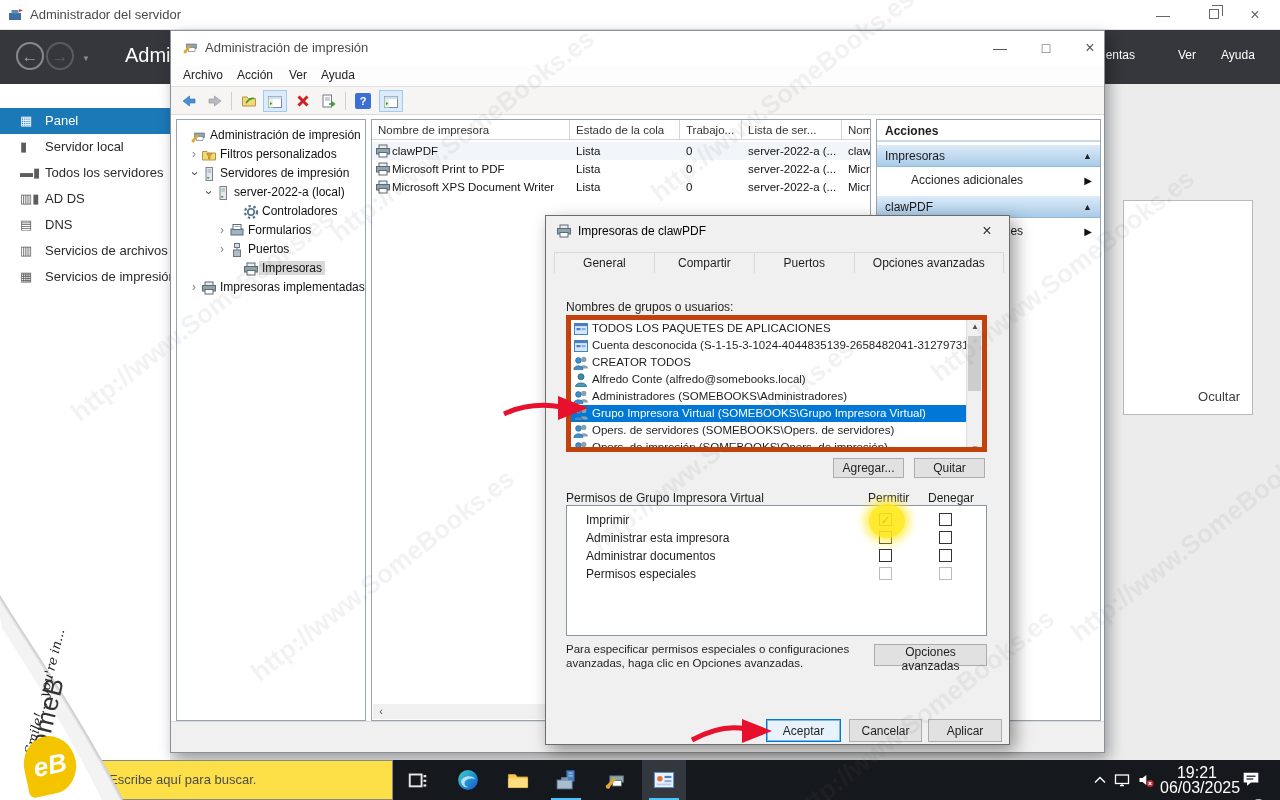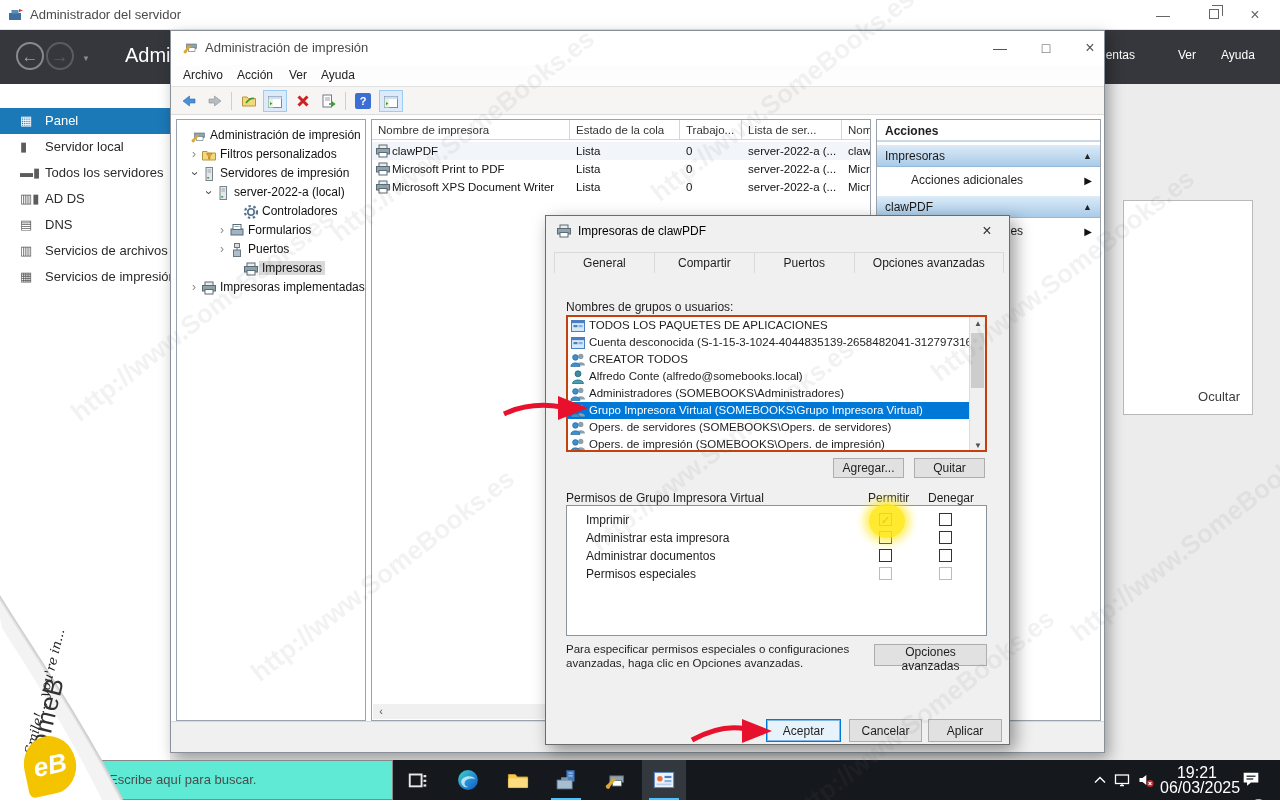--- a/index.html
+++ b/index.html
@@ -62,21 +62,21 @@
 
   
   .dlg{left:545px;top:215px;width:465px;height:530px;background:#f0f0f0;border:1px solid #6c6c6c;box-shadow:5px 6px 16px rgba(0,0,0,.4);z-index:5}
   .dlg-title{left:32px;top:8px;font-size:12px;color:#000}
   .dlg-close{right:8px;top:4px;width:28px;height:22px;text-align:center;line-height:22px;font-size:16px;color:#333}
   .tabs{left:8px;width:449px;height:21px;display:flex}
   .tab{flex:1;border:1px solid #d9d9d9;border-bottom:none;background:#f0f0f0;text-align:center;line-height:20px;font-size:12px;color:#1e1e1e;margin-right:-1px;white-space:nowrap;overflow:hidden}
   .tabs.r2 .tab{border-bottom:1px solid #d9d9d9}
   .tab.active{background:#fff;position:relative;z-index:2;margin-top:-2px;height:24px;line-height:24px;border:1px solid #b8b8b8;border-bottom:1px solid #fff}
   .grp-label{left:20px;top:84px;font-size:12px}
-  .grp-list{left:20px;top:99px;width:421px;height:137px;background:#fff;border:2px solid #c2410c;overflow:hidden}
+  .grp-list{left:20px;top:99px;width:421px;height:137px;background:#fff;border:5px solid #c2410c;overflow:hidden}
   .grow{position:relative;height:17px;line-height:17px;white-space:nowrap;overflow:hidden;font-size:11.5px;padding-left:2px}
   .grow.sel{background:#0078d7;color:#fff}
   .grow svg{margin-right:3px}
   .vscroll{position:absolute;right:0;top:0;width:16px;height:135px;background:#f0f0f0;border-left:1px solid #dcdcdc;font-size:8px;color:#505050;text-align:center}
   .vscroll .up{position:absolute;top:2px;left:0;width:16px}
   .vscroll .dn{position:absolute;bottom:2px;left:0;width:16px}
   .vscroll .thumb{position:absolute;top:16px;left:1px;width:13px;height:55px;background:#cdcdcd}
   .btn{position:absolute;background:#e1e1e1;border:1px solid #adadad;font-size:12px;color:#1e1e1e}
   .btn.default{background:#e7f2fb;border:1px solid #0078d7;box-shadow:0 0 0 1px #7fb8e6 inset}
   .perm-label{left:20px;top:275px;font-size:12px}
@@ -86,21 +86,21 @@
   .cb{width:13px;height:13px;background:#fff;border:1px solid #333;text-align:center;line-height:12px;font-size:11px;font-weight:bold;color:#111}
   .cb.dis{border-color:#bcbcbc}
   .hint{left:20px;top:426px;font-size:11.5px;line-height:14px;color:#1e1e1e}
   .hl{left:868px;top:503px;width:36px;height:34px;border-radius:50%;background:#ffe81a;box-shadow:0 0 8px 5px rgba(255,232,26,.75);z-index:5;opacity:.9}
 
   
   .anno{z-index:6;pointer-events:none}
 
   
   .taskbar{left:0;top:760px;width:1280px;height:40px;background:#15181d;z-index:7}
-  .tsearch{position:absolute;left:92px;top:0;width:301px;height:40px;background:#5eead4;border:1px solid #888}
+  .tsearch{position:absolute;left:92px;top:0;width:301px;height:40px;background:#fde047;border:1px solid #888}
   .tsearch span{position:absolute;left:16px;top:11px;font-size:13px;color:#4c4c4c;white-space:nowrap}
   .tslot{position:absolute;top:0;width:44px;height:40px;text-align:center;padding-top:9px}
   .tslot.active{background:#33383f}
   .underline{position:absolute;bottom:0;left:7px;width:30px;height:2px;background:#4cc2ff}
   .tray{position:absolute;top:0;height:40px;color:#fff}
   .clock{position:absolute;left:1160px;top:5px;width:74px;text-align:center;font-size:16px;line-height:15px;color:#fff}
   .badge{position:absolute;right:-6px;bottom:-4px;width:15px;height:15px;border-radius:50%;background:#3a3f46;border:1px solid #cfd3d8;color:#fff;font-size:9px;line-height:13px;text-align:center}
 
   
   .wm-layer{left:0;top:0;width:1280px;height:800px;z-index:9;pointer-events:none}

